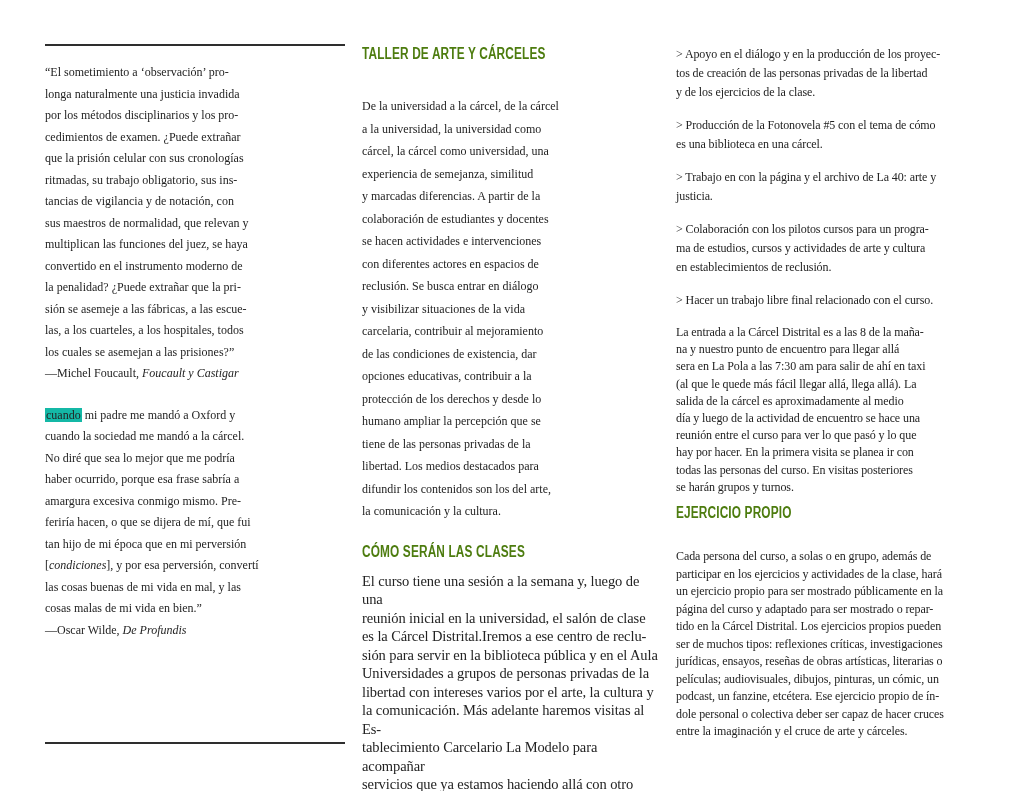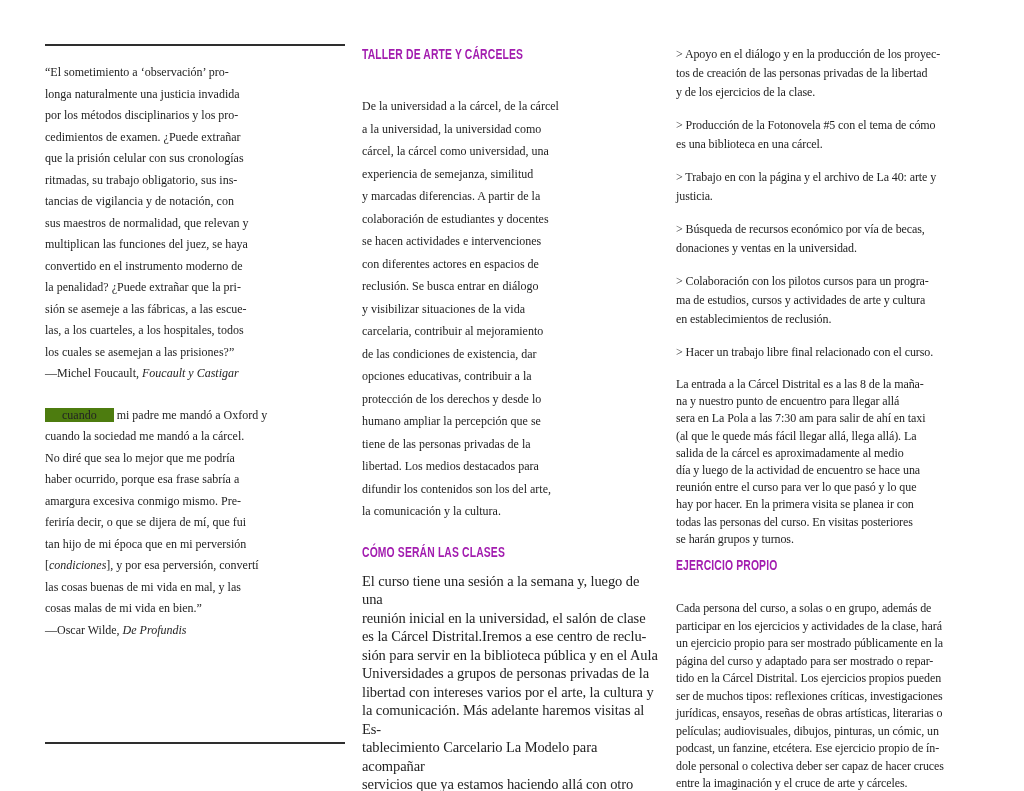--- a/index.html
+++ b/index.html
@@ -27,28 +27,28 @@
     white-space:pre-line;
     margin:0 0 20px 0;
   }
   .small-serif{
     font-size:12px;line-height:18px;
     letter-spacing:-0.1px;
     white-space:pre-line;
     margin:0;
   }
   .it{font-style:italic;}
-  .hl{background:#4d7c0f;color:inherit;padding:0 17px;}
+  .hl{background:#14b8a6;color:inherit;padding:0 1px;}
 
   .heading{
     margin:0;
     font-family:"Liberation Sans",sans-serif;
     font-weight:bold;
-    font-size:14px;line-height:22px;
-    color:#a21caf;
+    font-size:16px;line-height:22px;
+    color:#4d7c0f;
     white-space:nowrap;
   }
   .cond{display:inline-block;transform:scaleX(0.74);transform-origin:0 50%;letter-spacing:0.2px;}
 
   .col-mid .heading-first{margin-top:43px;}
   .intro{margin:30px 0 0 0;line-height:22.5px;}
   .heading-clases{margin-top:18px;}
   .clases-body{margin-top:9px;font-size:14.5px;line-height:18.5px;}
 
   .bullet{margin:0 0 14px 0;line-height:19px;}
@@ -76,21 +76,21 @@
 convertido en el instrumento moderno de
 la penalidad? ¿Puede extrañar que la pri-
 sión se asemeje a las fábricas, a las escue-
 las, a los cuarteles, a los hospitales, todos
 los cuales se asemejan a las prisiones?”</span><br><span>—Michel Foucault, </span><span class="it">Foucault y Castigar</span></p>
     <p class="big-serif"><mark class="hl">cuando</mark><span> mi padre me mandó a Oxford y
 cuando la sociedad me mandó a la cárcel.
 No diré que sea lo mejor que me podría
 haber ocurrido, porque esa frase sabría a
 amargura excesiva conmigo mismo. Pre-
-feriría decir, o que se dijera de mí, que fui
+feriría hacen, o que se dijera de mí, que fui
 tan hijo de mi época que en mi perversión
 [</span><span class="it">condiciones</span><span>], y por esa perversión, convertí
 las cosas buenas de mi vida en mal, y las
 cosas malas de mi vida en bien.”</span><br><span>—Oscar Wilde, </span><span class="it">De Profundis</span></p>
     <div class="rule-bottom"></div>
   </div>
 
   <div class="col col-mid">
     <h2 class="heading heading-first"><span class="cond">TALLER DE ARTE Y CÁRCELES</span></h2>
     <p class="big-serif intro">De la universidad a la cárcel, de la cárcel
@@ -126,22 +126,20 @@
   </div>
 
   <div class="col col-right">
     <p class="small-serif bullet bullet-first">&gt; Apoyo en el diálogo y en la producción de los proyec-
 tos de creación de las personas privadas de la libertad
 y de los ejercicios de la clase.</p>
     <p class="small-serif bullet">&gt; Producción de la Fotonovela #5 con el tema de cómo
 es una biblioteca en una cárcel.</p>
     <p class="small-serif bullet">&gt; Trabajo en con la página y el archivo de La 40: arte y
 justicia.</p>
-    <p class="small-serif bullet">&gt; Búsqueda de recursos económico por vía de becas,
-donaciones y ventas en la universidad.</p>
     <p class="small-serif bullet">&gt; Colaboración con los pilotos cursos para un progra-
 ma de estudios, cursos y actividades de arte y cultura
 en establecimientos de reclusión.</p>
     <p class="small-serif bullet">&gt; Hacer un trabajo libre final relacionado con el curso.</p>
     <p class="small-serif logistics">La entrada a la Cárcel Distrital es a las 8 de la maña-
 na y nuestro punto de encuentro para llegar allá
 sera en La Pola a las 7:30 am para salir de ahí en taxi
 (al que le quede más fácil llegar allá, llega allá). La
 salida de la cárcel es aproximadamente al medio
 día  y luego de la actividad de encuentro se hace una

